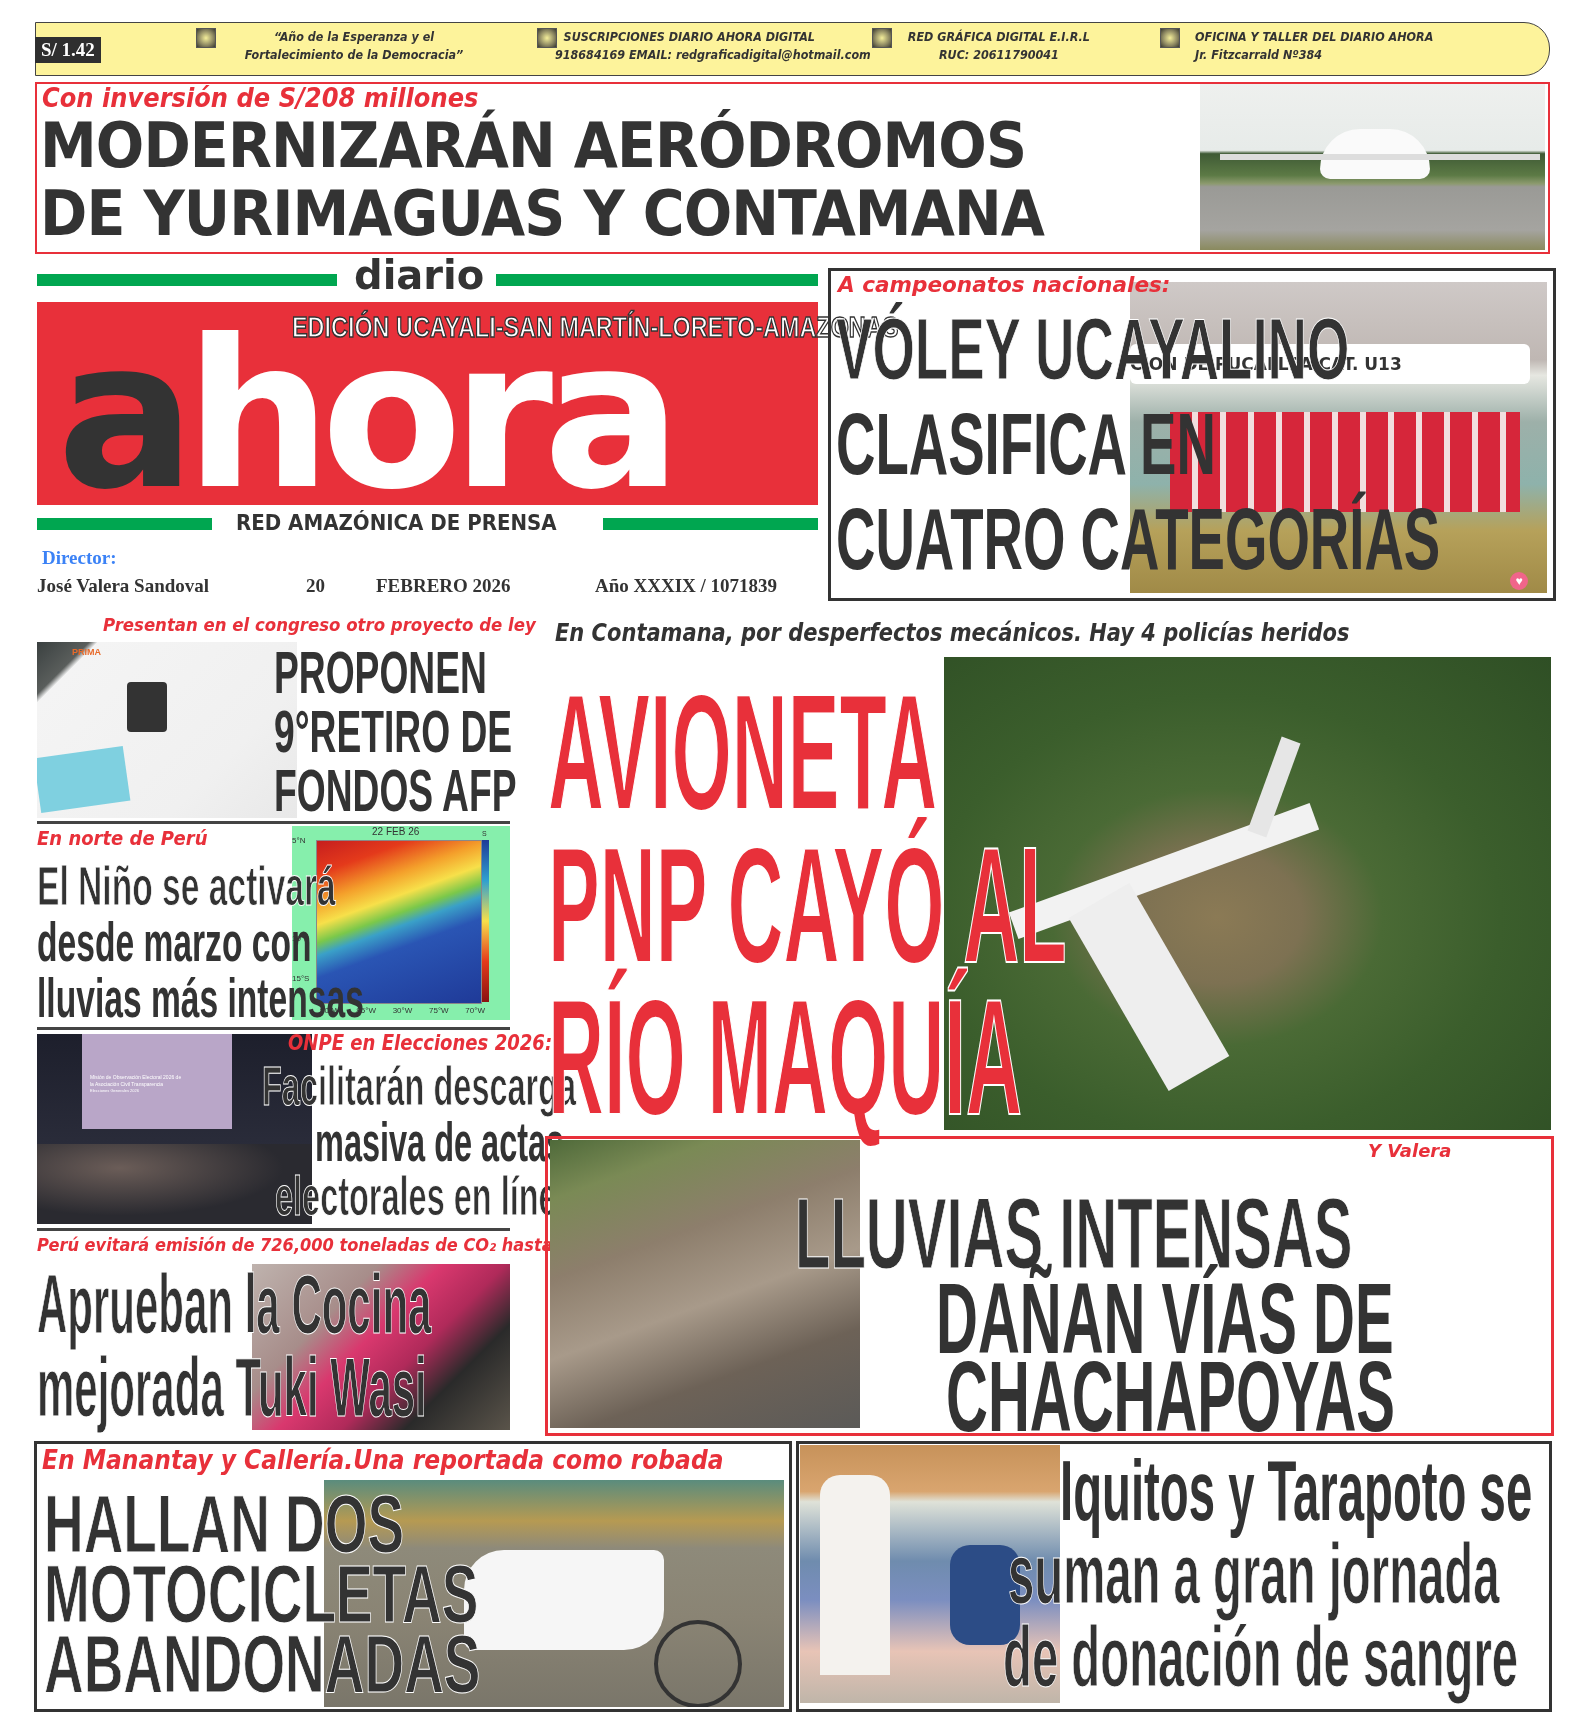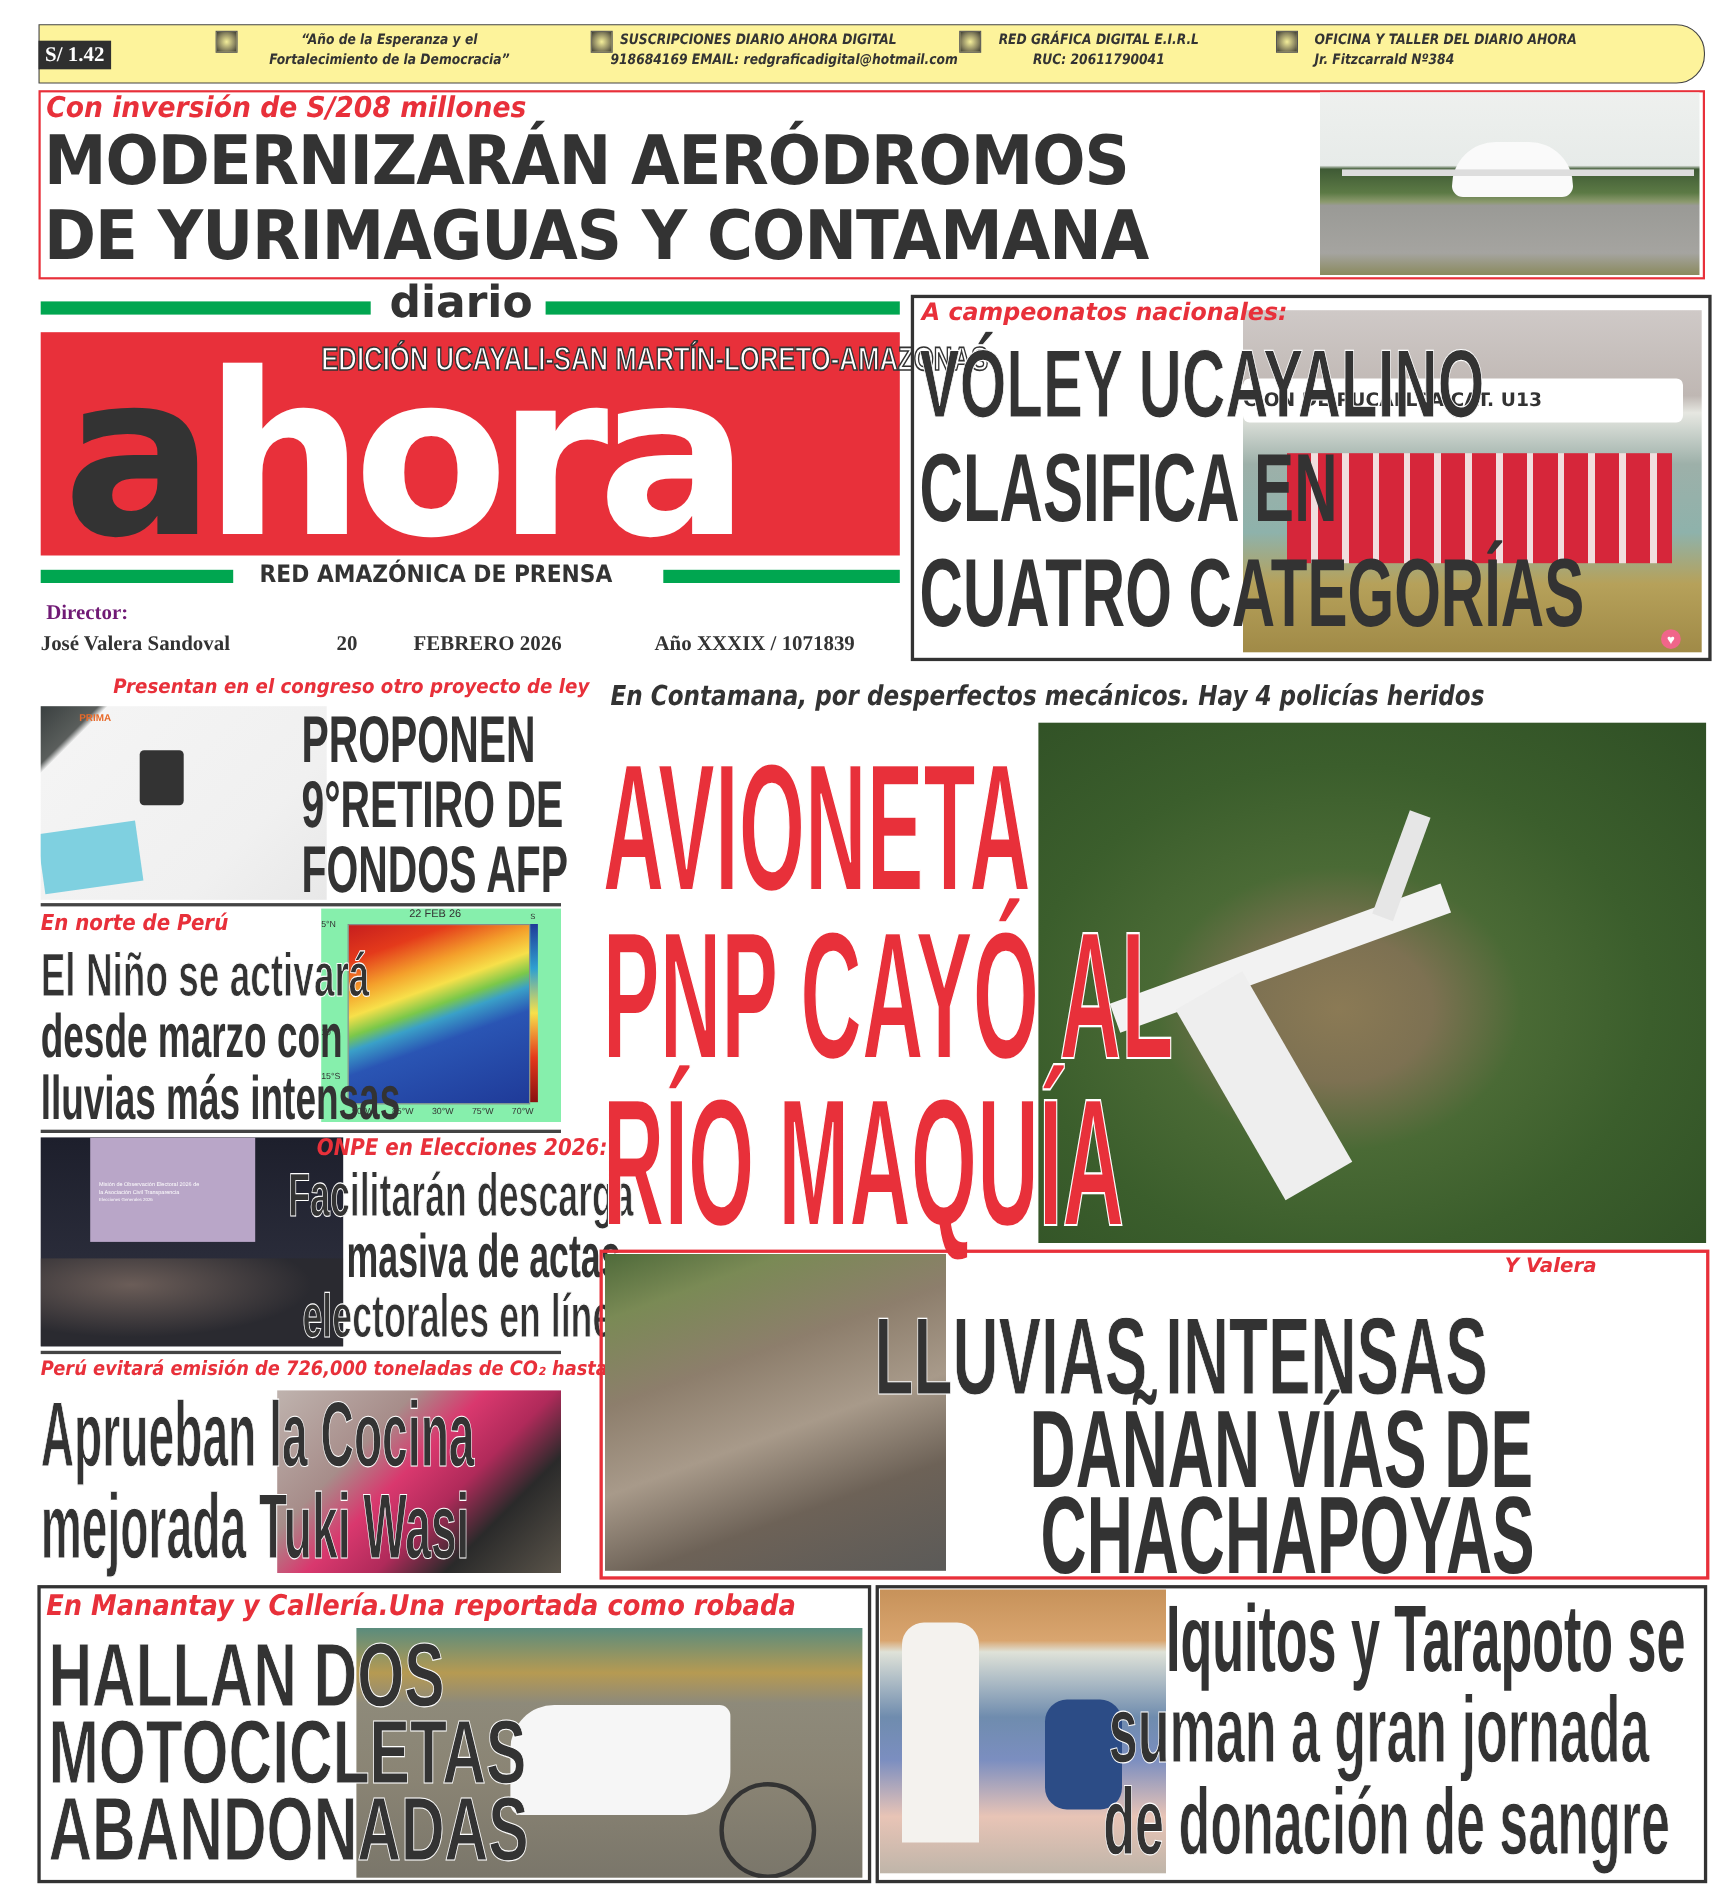--- a/index.html
+++ b/index.html
@@ -57,21 +57,21 @@
 <div class="green-bar" style="left:37px;top:274px;width:300px"></div>
 <div class="green-bar" style="left:496px;top:274px;width:322px"></div>
 <div class="blk abs" style="left:354px;top:255px;font-size:40px;font-family:'DejaVu Sans',sans-serif">diario</div>
 <div class="abs" style="left:37px;top:302px;width:781px;height:203px;background:#e8303a">
   <div class="abs" style="left:255px;top:8px;font-family:'Liberation Sans Narrow','Liberation Sans',sans-serif;font-weight:bold;font-size:30px;color:#fff;-webkit-text-stroke:1.5px #333;white-space:nowrap;transform:scaleX(.78);transform-origin:left top">EDICIÓN UCAYALI-SAN MARTÍN-LORETO-AMAZONAS</div>
   <div class="abs" style="left:20px;top:28px;font-family:'DejaVu Sans',sans-serif;font-weight:bold;font-size:205px;line-height:170px;letter-spacing:-10px;white-space:nowrap"><span style="color:#333">a</span><span style="color:#fff">hora</span></div>
 </div>
 <div class="green-bar" style="left:37px;top:518px;width:175px"></div>
 <div class="green-bar" style="left:603px;top:518px;width:215px"></div>
 <div class="blk abs" style="left:236px;top:512px;font-size:22px;font-family:'DejaVu Sans',sans-serif;transform:scaleX(.9);transform-origin:left top">RED AMAZÓNICA DE PRENSA</div>
-<div class="abs" style="left:42px;top:547px;font-family:'Liberation Serif',serif;font-weight:bold;font-size:19px;color:#701a75">Director:</div>
+<div class="abs" style="left:42px;top:547px;font-family:'Liberation Serif',serif;font-weight:bold;font-size:19px;color:#3b82f6">Director:</div>
 <div class="abs" style="left:37px;top:575px;font-family:'Liberation Serif',serif;font-weight:bold;font-size:19px;color:#333;white-space:nowrap">José Valera Sandoval</div>
 <div class="abs" style="left:306px;top:575px;font-family:'Liberation Serif',serif;font-weight:bold;font-size:19px;color:#333">20</div>
 <div class="abs" style="left:376px;top:575px;font-family:'Liberation Serif',serif;font-weight:bold;font-size:19px;color:#333;white-space:nowrap">FEBRERO 2026</div>
 <div class="abs" style="left:595px;top:575px;font-family:'Liberation Serif',serif;font-weight:bold;font-size:19px;color:#333;white-space:nowrap">Año XXXIX / 1071839</div>
 
 <div class="blackframe" style="left:828px;top:268px;width:722px;height:327px"></div>
 <div class="photo" style="left:1130px;top:282px;width:417px;height:311px;background:linear-gradient(180deg,#cfc9c7 0%,#bfb7b3 25%,#e6e7e1 30%,#9db0a9 45%,#8eb2ab 65%,#b6a15a 80%,#a08a47 100%)">
   <div class="abs" style="left:0;top:62px;width:400px;height:40px;background:#fff;border-radius:6px;font-family:'DejaVu Sans',sans-serif;font-weight:bold;font-size:17px;line-height:40px;color:#333;padding-left:0">CION DE PUCALLPA CAT. U13</div>
   <div class="abs" style="left:40px;top:130px;width:350px;height:100px;background:repeating-linear-gradient(90deg,#d6263a 0 22px,#f1dede 22px 28px)"></div>
   <div class="abs" style="left:380px;top:290px;width:18px;height:18px;border-radius:50%;background:#f0658a;color:#fff;font-size:12px;text-align:center;line-height:18px">♥</div>

